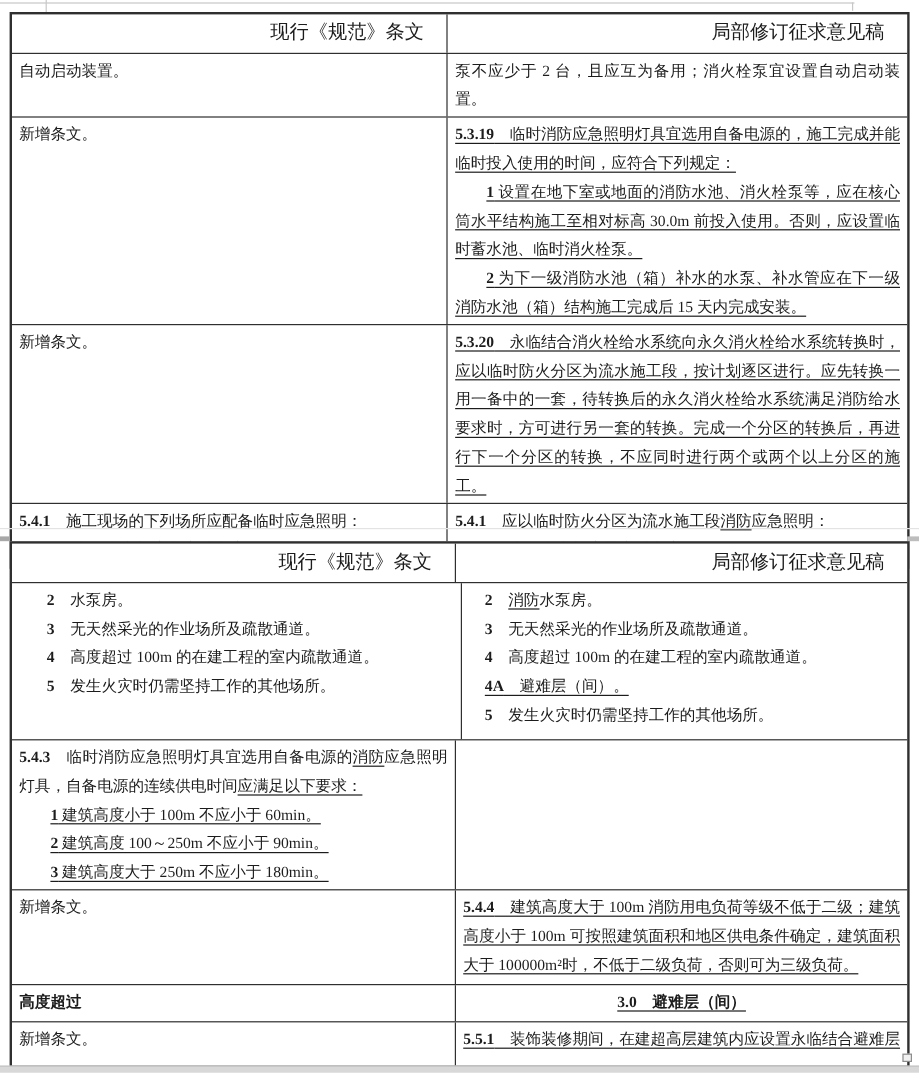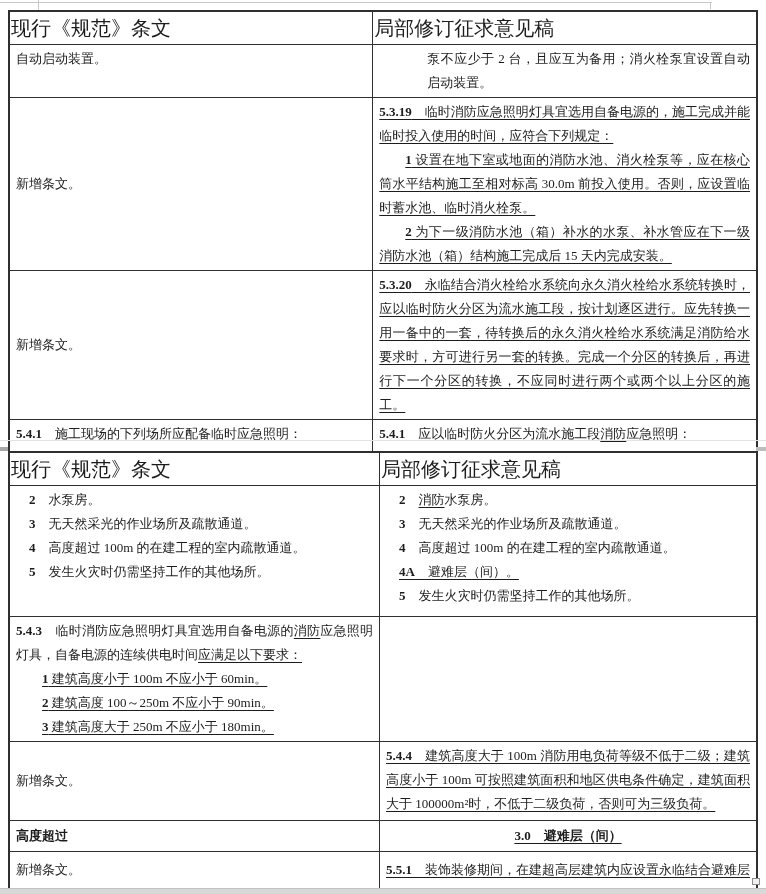--- a/index.html
+++ b/index.html
@@ -23,22 +23,22 @@
   
   .twrap{position:absolute;left:8px;width:750px;}
   #t1{top:10px;}
   #t2{top:451px;}
   .ctable{border:2px solid #2f2f2f;background:#fff;}
   .trow{display:flex;align-items:stretch;border-top:1px solid #2f2f2f;}
   .trow:first-child{border-top:none;}
   .tcell{flex:1 1 auto;padding:2px 6px;box-sizing:border-box;min-width:0;
          font-size:13px;line-height:24px;text-align:justify;}
   .tcell:first-child{flex:0 0 var(--lw);border-right:1px solid #2f2f2f;}
-  .thead .tcell{text-align:left;font-size:20px;padding:4px 1px;}
-  .vc{display:flex;flex-direction:column;justify-content:center;}
+  .thead .tcell{text-align:right;font-size:16px;padding:4px 19px;}
+  .vc{display:flex;flex-direction:column;}
   .para{margin:0;}
   .ind1{text-indent:1em;}
   .ind2{text-indent:2em;}
   .ctr{text-align:center;}
   .b{font-weight:700;margin-top:16px;}
   .u{text-decoration:underline;text-underline-offset:3px;text-decoration-thickness:1px;}
 </style>
 </head>
 <body>
 
@@ -46,21 +46,21 @@
   <div class="top-remnant"></div>
   <div class="top-tick-a"></div>
   <div class="top-tick-b"></div>
 
   <div class="twrap" id="t1">
       <div class="ctable" style="--lw: 48.7%;">
         <div class="trow thead">
           <div class="tcell">现行《规范》条文</div>
           <div class="tcell">局部修订征求意见稿</div>
         </div>
-        <div class="trow" style="min-height: 32px; gap: 48px;">
+        <div class="trow" style="min-height: 32px;">
           <div class="tcell">
             <div class="para"><span class="">自动启动装置。</span></div>
           </div>
           <div class="tcell">
             <div class="para"><span class="">泵不应少于 2 台，且应互为备用；消火栓泵宜设置自动启动装置。</span></div>
           </div>
         </div>
         <div class="trow" style="min-height: 168px;">
           <div class="tcell vc">
             <div class="para"><span class="">新增条文。</span></div>
@@ -95,21 +95,21 @@
   <div class="gap-line"></div>
   <div class="gap-nub-l"></div>
   <div class="gap-nub-r"></div>
 
   <div class="twrap" id="t2">
       <div class="ctable" style="--lw: 49.6%;">
         <div class="trow thead">
           <div class="tcell">现行《规范》条文</div>
           <div class="tcell">局部修订征求意见稿</div>
         </div>
-        <div class="trow" style="min-height: 130px;">
+        <div class="trow" style="min-height: 130px; padding-left: 10px;">
           <div class="tcell">
             <div class="para ind1"><span class="b ">2</span><span class="">　水泵房。</span></div>
             <div class="para ind1"><span class="b ">3</span><span class="">　无天然采光的作业场所及疏散通道。</span></div>
             <div class="para ind1"><span class="b ">4</span><span class="">　高度超过 100m 的在建工程的室内疏散通道。</span></div>
             <div class="para ind1"><span class="b ">5</span><span class="">　发生火灾时仍需坚持工作的其他场所。</span></div>
           </div>
           <div class="tcell">
             <div class="para ind1"><span class="b ">2</span><span class="">　</span><span class="u">消防</span><span class="">水泵房。</span></div>
             <div class="para ind1"><span class="b ">3</span><span class="">　无天然采光的作业场所及疏散通道。</span></div>
             <div class="para ind1"><span class="b ">4</span><span class="">　高度超过 100m 的在建工程的室内疏散通道。</span></div>

